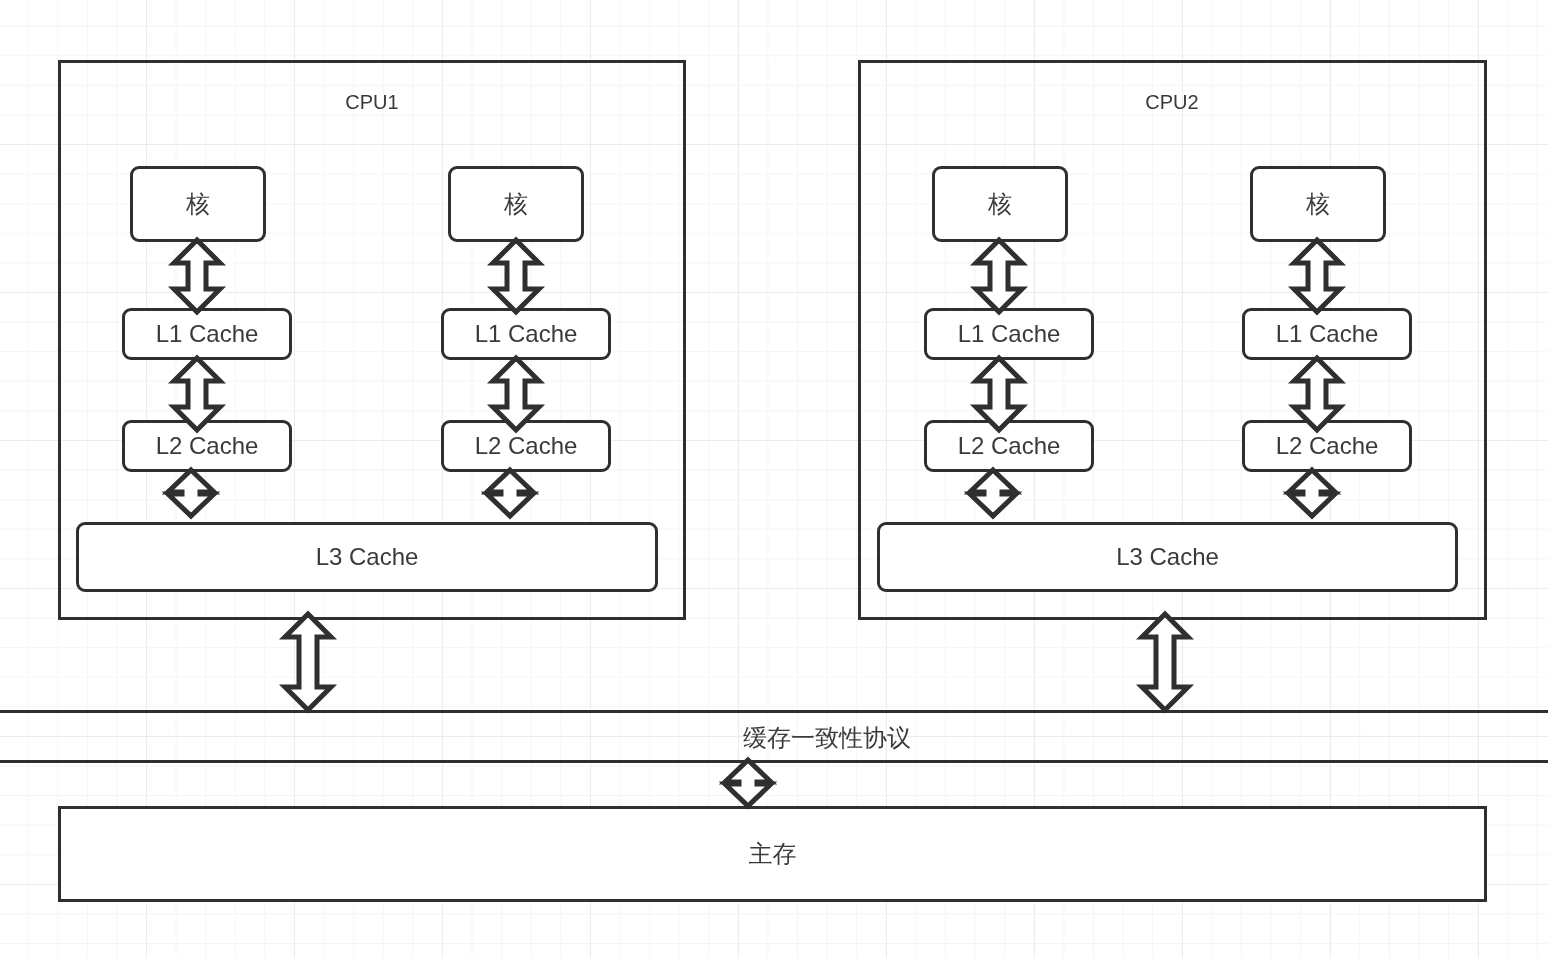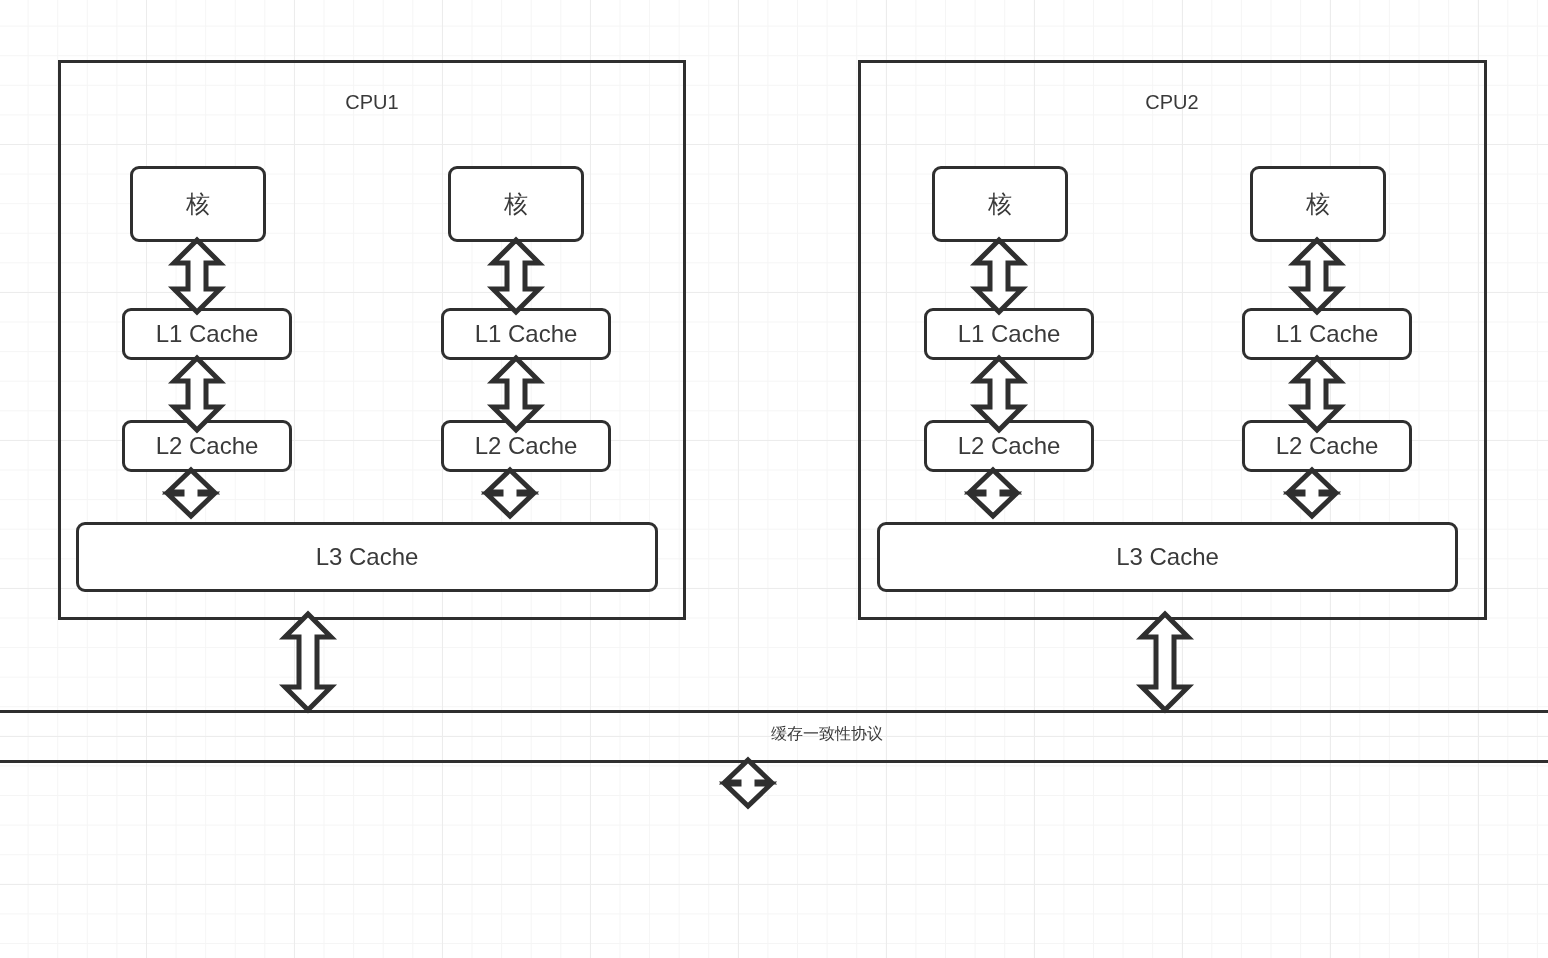--- a/index.html
+++ b/index.html
@@ -59,21 +59,21 @@
     transform: translateX(-50%);
   }
   .band-line {
     position: absolute;
     height: 0;
     border-top: 3px solid #2f2f2f;
   }
   .band-label {
     position: absolute;
     color: #3a3a3a;
-    font-size: 16px;
+    font-size: 24px;
     line-height: 1;
     white-space: nowrap;
     transform: translateX(-50%);
   }
 </style>
 </head>
 <body>
 
 <div id="canvas">
 
@@ -100,20 +100,21 @@
   <div class="node rounded" style="left:1250px; top:166px; width:136px; height:76px;">核</div>
   <div class="node rounded" style="left:1242px; top:308px; width:170px; height:52px;">L1 Cache</div>
   <div class="node rounded" style="left:1242px; top:420px; width:170px; height:52px;">L2 Cache</div>
 
   <div class="node rounded" style="left:877px; top:522px; width:581px; height:70px;">L3 Cache</div>
 
   <div class="band-line" style="left:0px; top:710px; width:1548px;"></div>
   <div class="band-line" style="left:0px; top:760px; width:1548px;"></div>
   <div class="band-label" style="left:827px; top:726px;">缓存一致性协议</div>
 
+  <div class="node sharp" style="left:58px; top:806px; width:1429px; height:96px;">主存</div>
 
   <svg class="svg-layer" viewBox="0 0 1548 958" xmlns="http://www.w3.org/2000/svg">
     <defs>
 
       <g id="dblArrowTall">
 
         <path d="M 0,0 L 23,23 L 9,23 L 9,73 L 23,73 L 0,96 L -23,73 L -9,73 L -9,23 L -23,23 Z" fill="#ffffff" stroke="#2f2f2f" stroke-width="5" stroke-linejoin="miter"></path>
       </g>
       <g id="dblArrowMed">
 

